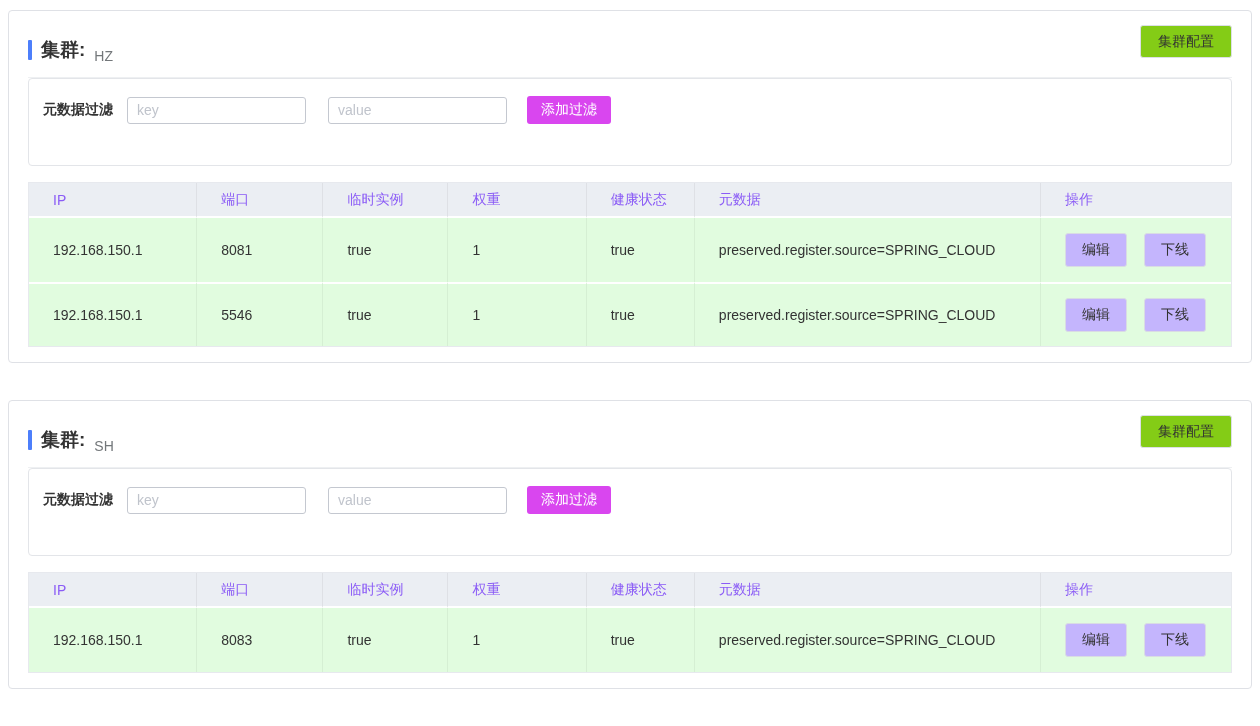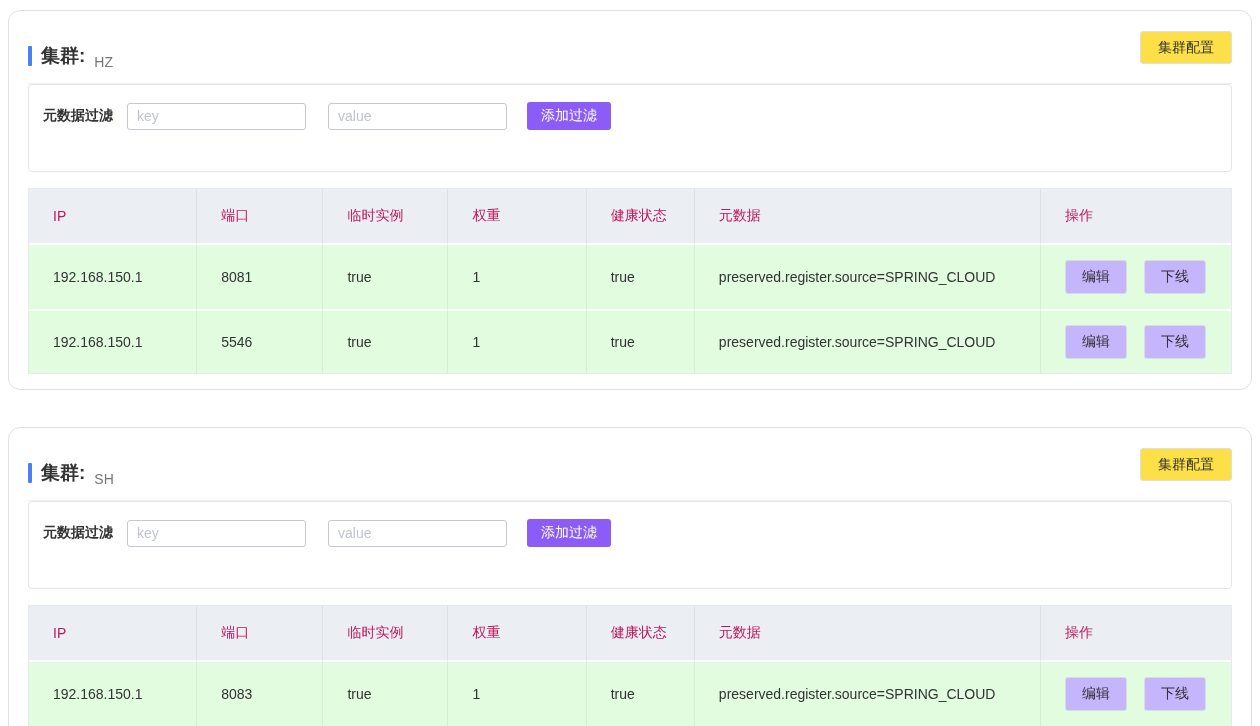--- a/index.html
+++ b/index.html
@@ -7,22 +7,22 @@
   body {
     width: 1260px; height: 726px;
     font-family: "Liberation Sans", "DejaVu Sans", sans-serif;
     font-size: 14px; color: #333;
   }
   .page { padding: 10px 8px 0; }
 
   .card {
     background: #fff;
     border: 1px solid #dfe1e6;
-    border-radius: 12px;
-    padding: 6px 19px 15px;
+    border-radius: 4px;
+    padding: 0 19px 15px;
   }
   .card + .card { margin-top: 37px; }
 
   .card-head {
     position: relative;
     display: flex;
     align-items: center;
     padding-top: 22px;
     height: 56px;
   }
@@ -42,21 +42,21 @@
     font-size: 14px;
     color: #73777a;
     margin-left: 9px;
     margin-top: 12px;
   }
   .config-btn {
     position: absolute;
     right: 0; top: 14px;
     height: 33px;
     padding: 0 17px;
-    background: #fde047;
+    background: #84cc16;
     border: 1px solid #dcdfe6;
     border-radius: 3px;
     font-family: inherit;
     font-size: 14px;
     color: #333;
     cursor: pointer;
   }
 
   .head-divider { border-bottom: 1px solid #eef0f2; margin-top: 10px; }
 
@@ -84,43 +84,43 @@
     font-size: 14px;
     color: #333;
     outline: none;
   }
   .filter-input::placeholder { color: #c0c4cc; }
   .filter-input + .filter-input { margin-left: 22px; }
   .add-filter-btn {
     margin-left: 20px;
     height: 28px;
     padding: 0 14px;
-    background: #8b5cf6;
+    background: #d946ef;
     color: #fff;
     border: none;
     border-radius: 3px;
     font-family: Liberation Serif, serif;
     font-size: 14px;
     cursor: pointer;
   }
 
   table.instances {
     width: 100%;
     border-collapse: separate;
     border-spacing: 0;
     margin-top: 16px;
     border: 1px solid #e7e9ee;
     font-size: 14px;
   }
   table.instances th {
     background: #ebeef3;
-    height: 56px;
+    height: 35px;
     text-align: left;
     font-weight: normal;
-    color: #be185d;
+    color: #8b5cf6;
     padding: 0 0 0 24px;
     border-right: 1px solid rgba(0,0,0,0.055);
     border-bottom: 2px solid #fff;
   }
   table.instances th:last-child { border-right: none; }
   table.instances td {
     background: #e1fcdf;
     height: 64px;
     color: #333;
     padding: 0 0 0 24px;

